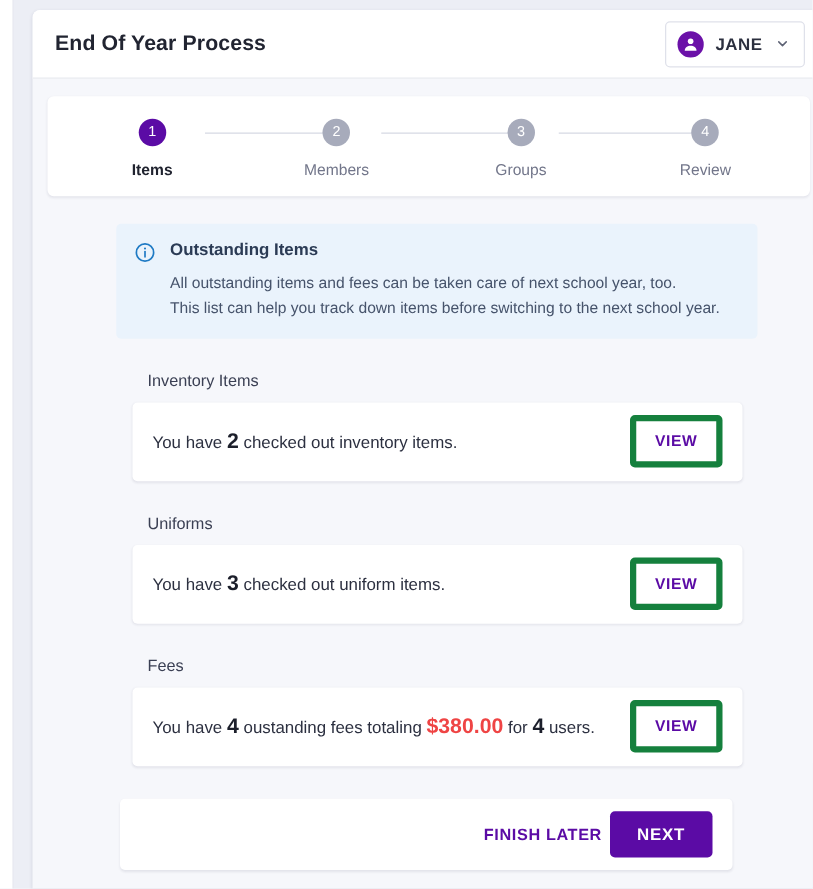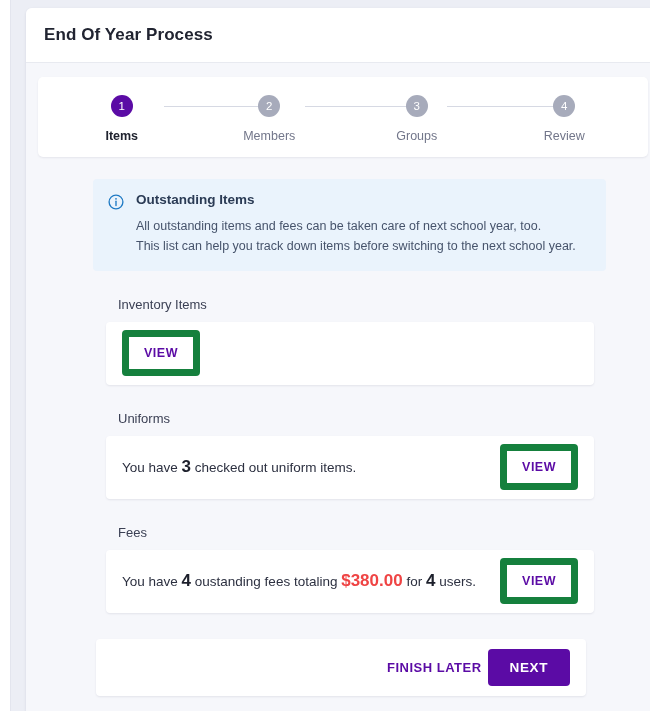--- a/index.html
+++ b/index.html
@@ -190,21 +190,21 @@
     font-size: 17px;
     font-weight: bold;
     color: #1c1f2b;
   }
   .item-text .money {
     font-size: 17px;
     font-weight: bold;
     color: #ef4444;
   }
   .view-btn {
-    border: 7px solid #15803d;
+    border: 5px solid #15803d;
     color: #5b0ba5;
     background: #fff;
     border-radius: 4px;
     font-size: 12.5px;
     font-weight: bold;
     letter-spacing: .5px;
     padding: 9px 15px;
     cursor: pointer;
   }
 
@@ -247,20 +247,34 @@
 </head>
 <body>
 
 <div class="page">
   <div class="left-strip"></div>
 
   <div class="app-window">
 
     <div class="topbar">
       <div class="app-title">End Of Year Process</div>
+      <div class="user-chip">
+        <span class="avatar-icon">
+          <svg width="15" height="15" viewBox="0 0 24 24" fill="#ffffff">
+            <circle cx="12" cy="8" r="3.6"></circle>
+            <path d="M4.5 20c0-4.1 3.4-6.4 7.5-6.4s7.5 2.3 7.5 6.4z"></path>
+          </svg>
+        </span>
+        <span class="user-name">JANE</span>
+        <span class="chev">
+          <svg width="12" height="12" viewBox="0 0 24 24" fill="none" stroke="#5d6274" stroke-width="2.4" stroke-linecap="round" stroke-linejoin="round">
+            <polyline points="6 9 12 15 18 9"></polyline>
+          </svg>
+        </span>
+      </div>
     </div>
 
     <div class="content">
 
       <div class="stepper-card">
         <div class="step-line line1"></div>
         <div class="step-line line2"></div>
         <div class="step-line line3"></div>
 
         <div class="step active">
@@ -292,20 +306,25 @@
         <div>
           <div class="info-title">Outstanding Items</div>
           <div class="info-line">All outstanding items and fees can be taken care of next school year, too.</div>
           <div class="info-line">This list can help you track down items before switching to the next school year.</div>
         </div>
       </div>
 
       <div class="section">
         <div class="section-title">Inventory Items</div>
         <div class="item-card">
+          <div class="item-text">
+            <span>You have</span>
+            <span class="big">2</span>
+            <span>checked out inventory items.</span>
+          </div>
           <button class="view-btn">VIEW</button>
         </div>
       </div>
 
       <div class="section">
         <div class="section-title">Uniforms</div>
         <div class="item-card">
           <div class="item-text">
             <span>You have</span>
             <span class="big">3</span>

